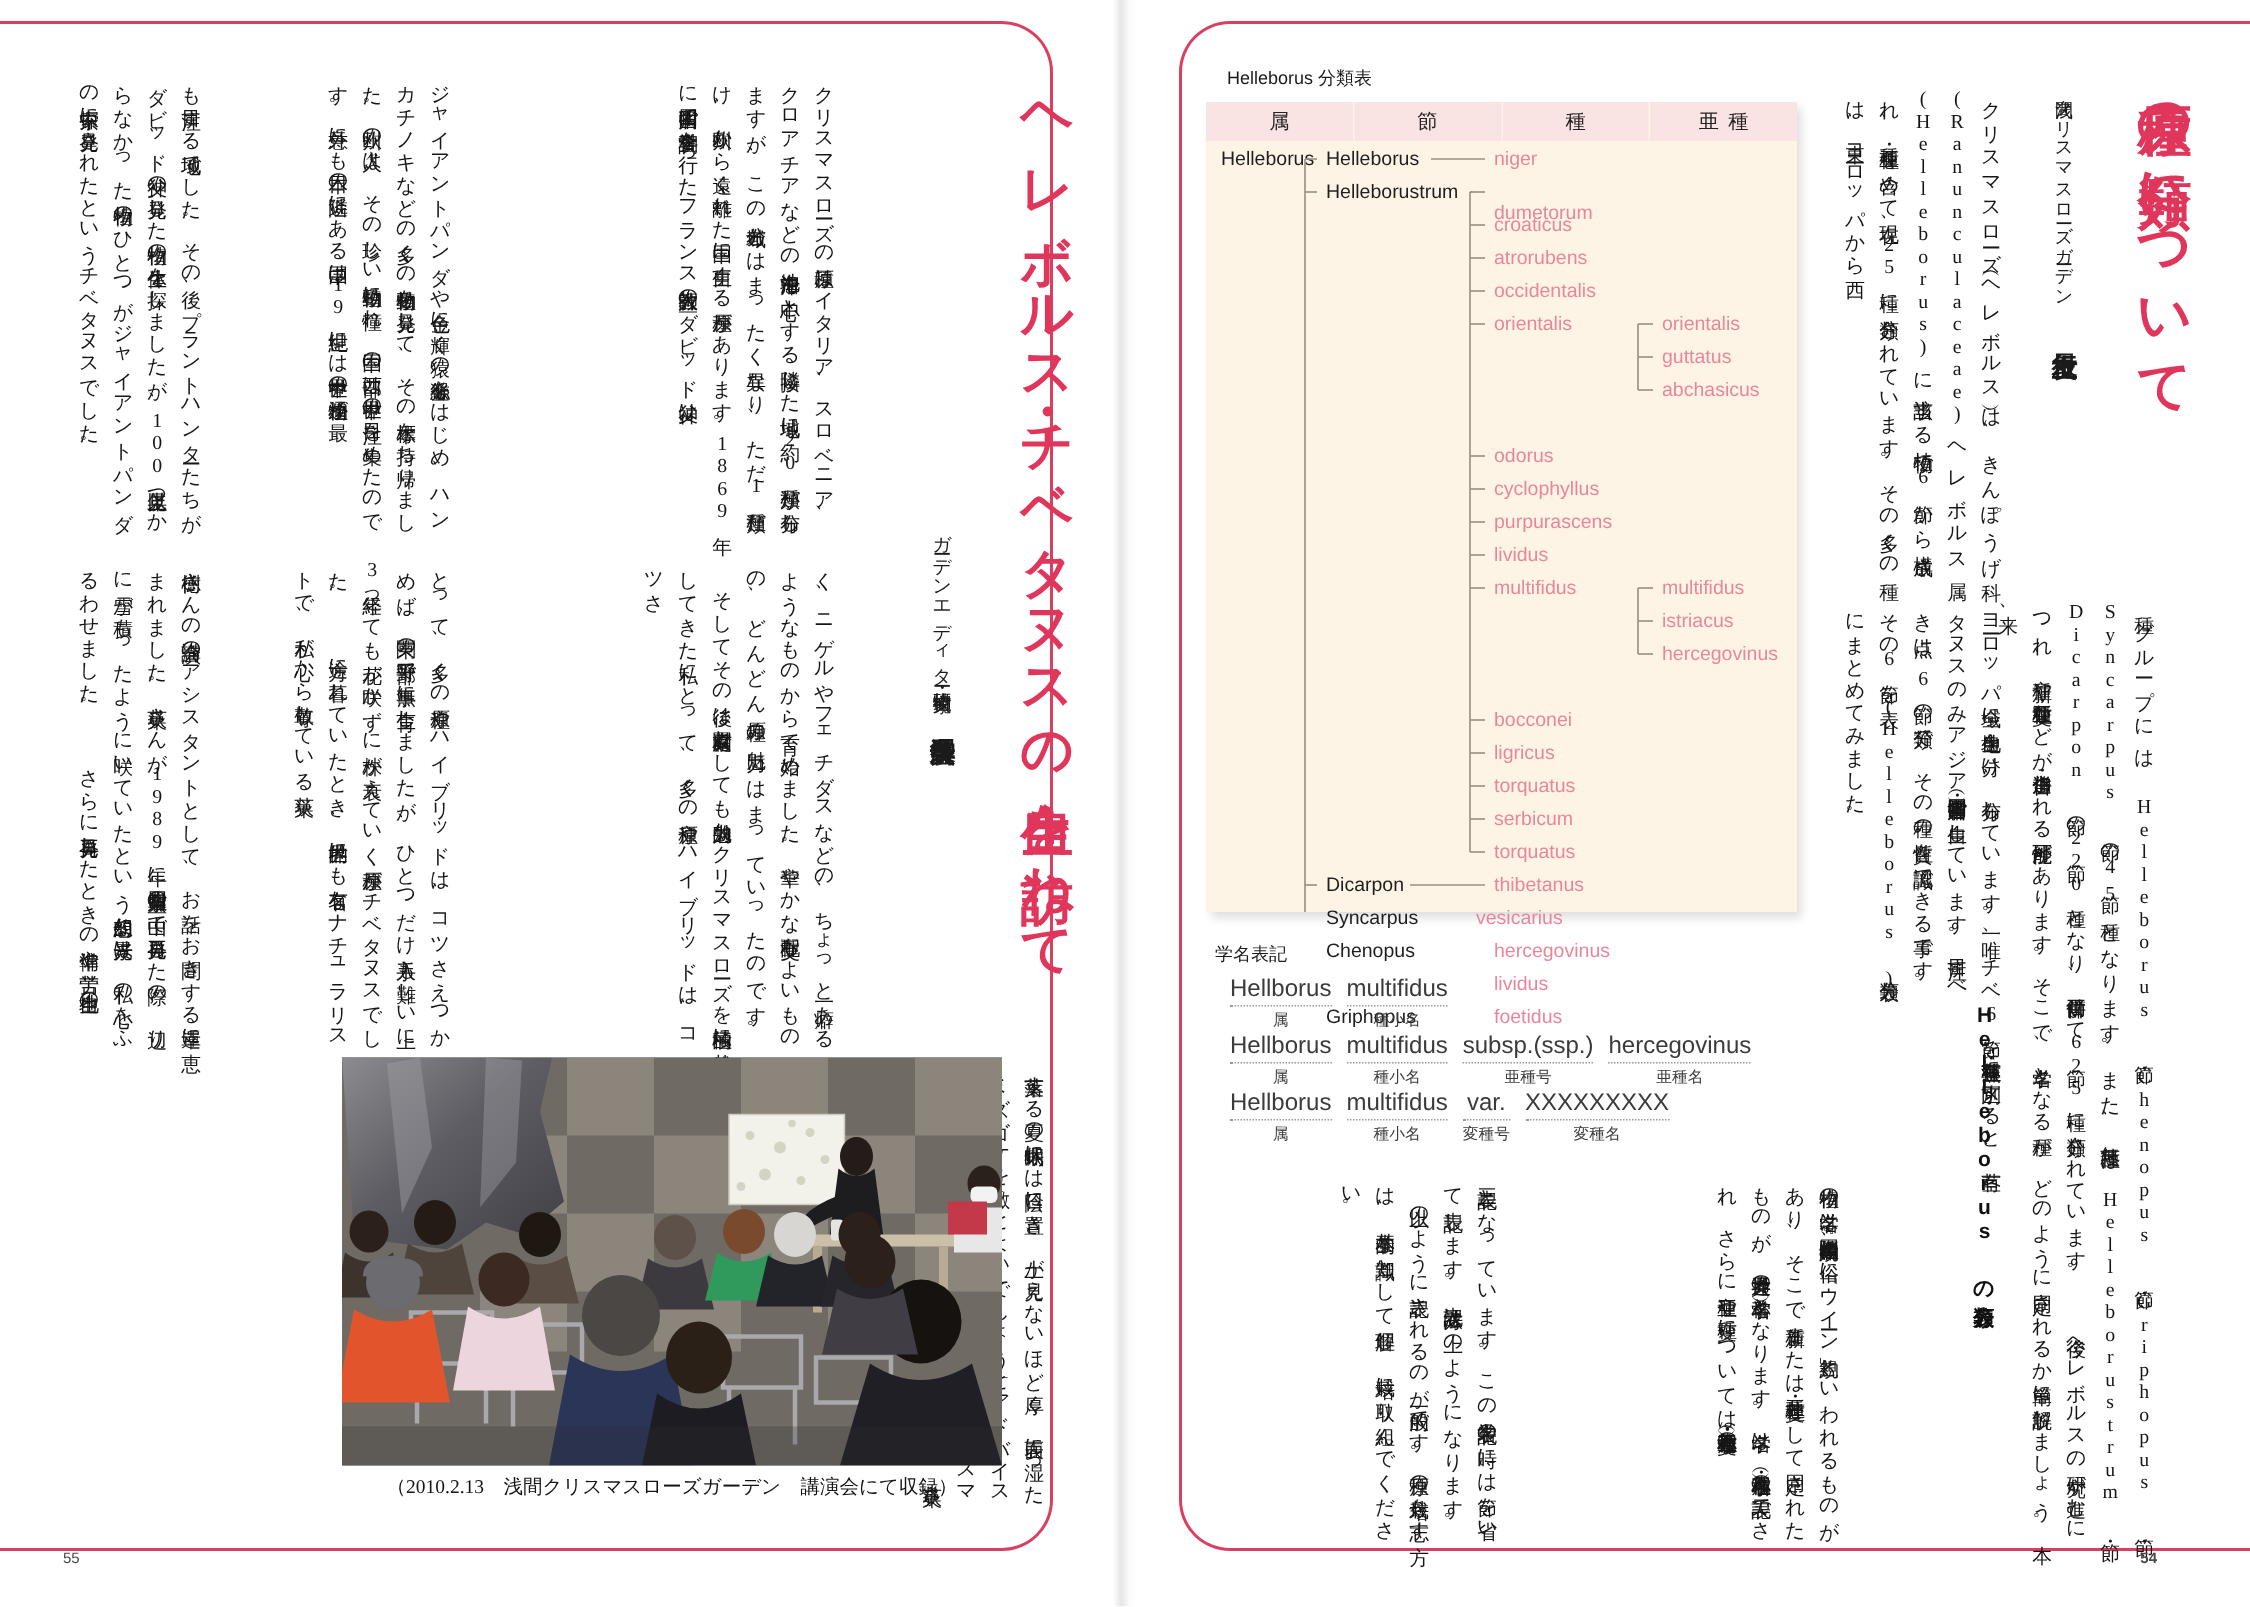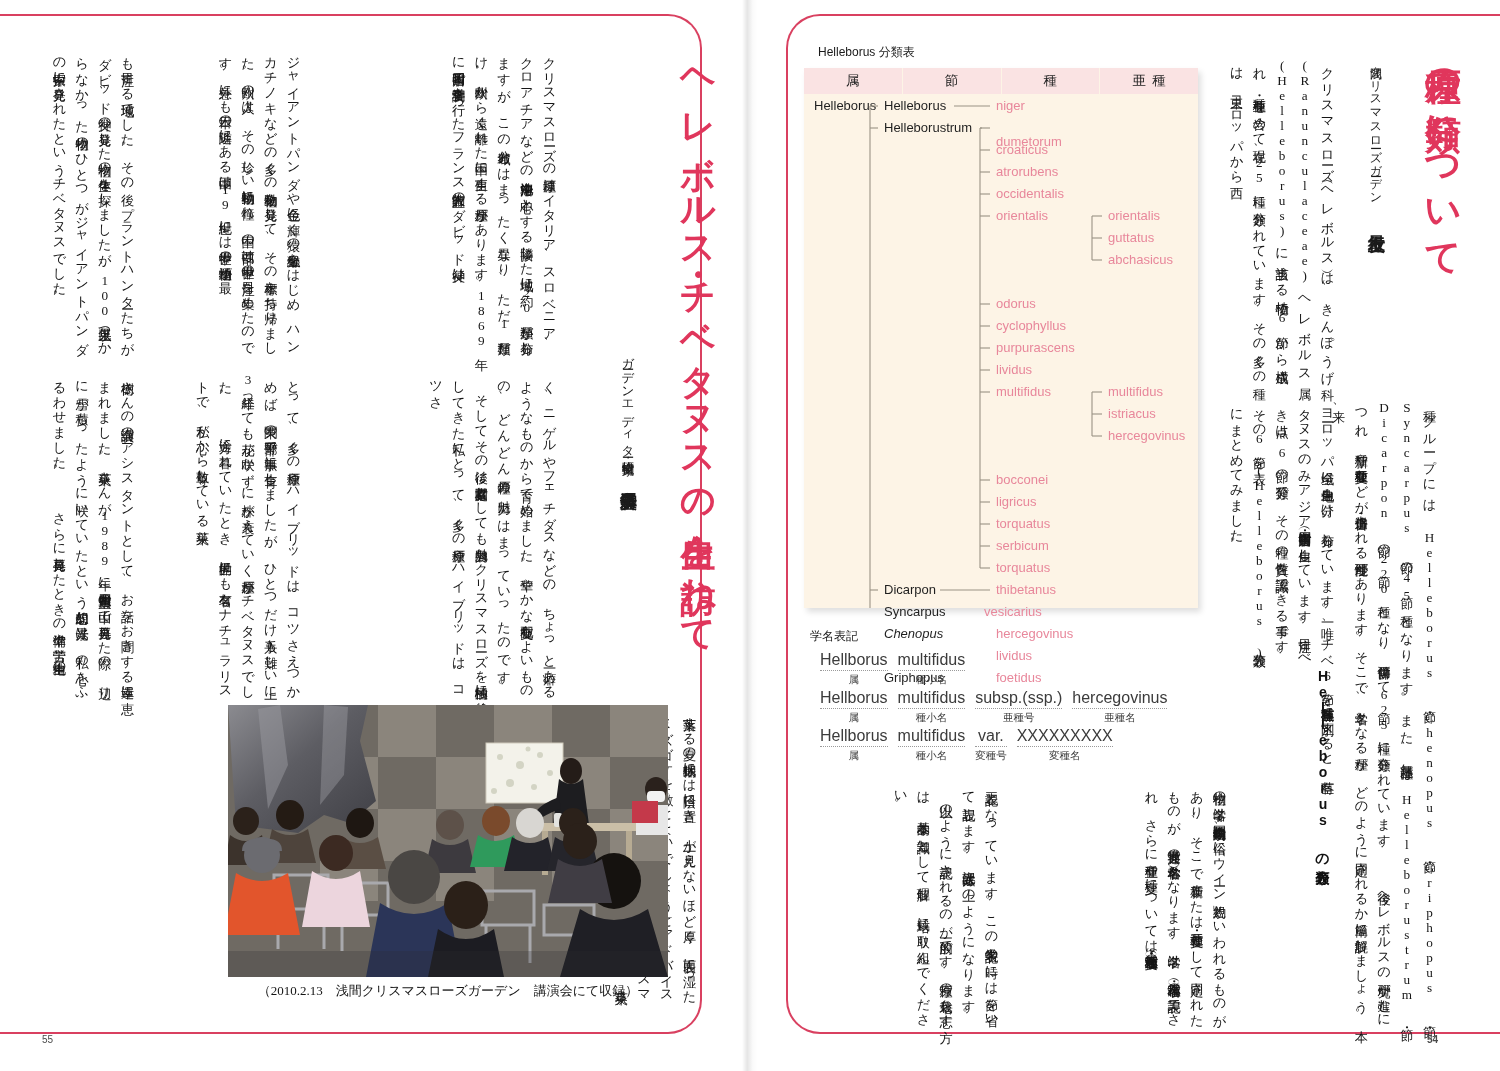--- a/index.html
+++ b/index.html
@@ -332,21 +332,21 @@
           <div>節</div>
           <div>種</div>
           <div>亜種</div>
         </div>
         <div class="tree" id="tree">
             <div class="nd nd-genus" style="left: 10px; top: 4px;">Helleborus</div>
             <div class="nd nd-sect" style="left: 80px; top: 4px;">Helleborus</div>
             <div class="nd nd-sect" style="left: 80px; top: 26px;">Helleborustrum</div>
             <div class="nd nd-sect" style="left: 80px; top: 488px;">Dicarpon</div>
             <div class="nd nd-sect" style="left: 80px; top: 510px;">Syncarpus</div>
-            <div class="nd nd-sect" style="left: 80px; top: 532px; font-style: italic;">Chenopus</div>
+            <div class="nd nd-sect" style="left: 80px; top: 532px;">Chenopus</div>
             <div class="nd nd-sect" style="left: 80px; top: 576px;">Griphopus</div>
             <div class="nd nd-sp" style="left: 192px; top: 4px;">niger</div>
             <div class="nd nd-sp" style="left: 192px; top: 40px;">dumetorum</div>
             <div class="nd nd-sp" style="left: 192px; top: 48px;">croaticus</div>
             <div class="nd nd-sp" style="left: 192px; top: 70px;">atrorubens</div>
             <div class="nd nd-sp" style="left: 192px; top: 92px;">occidentalis</div>
             <div class="nd nd-sp" style="left: 192px; top: 114px;">orientalis</div>
             <div class="nd nd-sub" style="left: 304px; top: 114px;">orientalis</div>
             <div class="nd nd-sub" style="left: 304px; top: 136px;">guttatus</div>
             <div class="nd nd-sub" style="left: 304px; top: 158px;">abchasicus</div>

